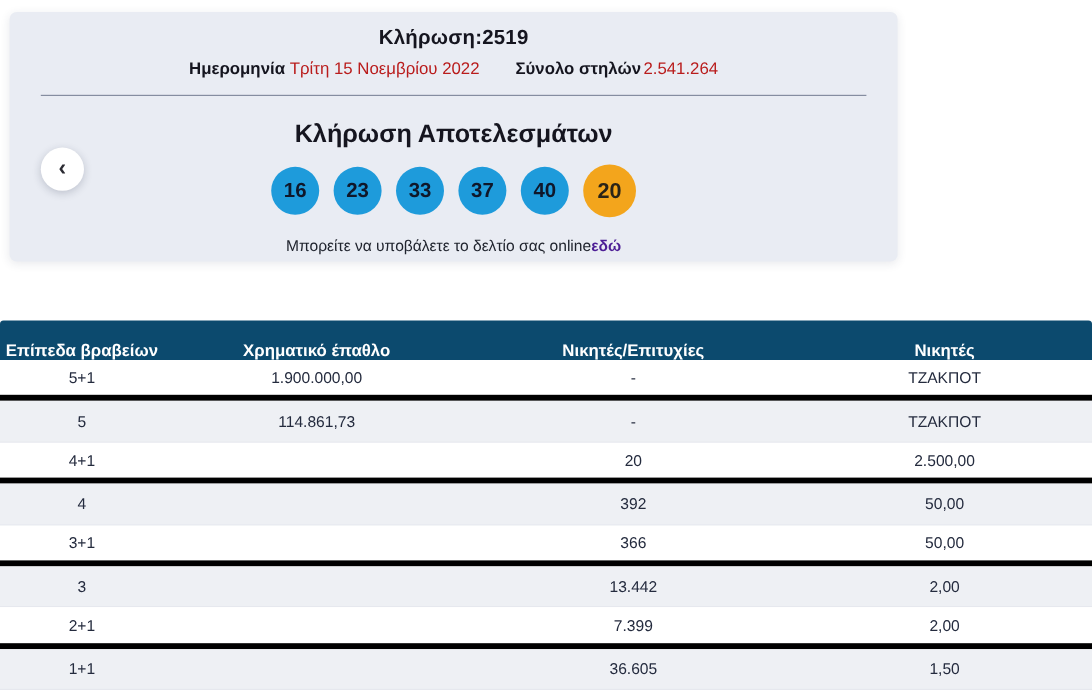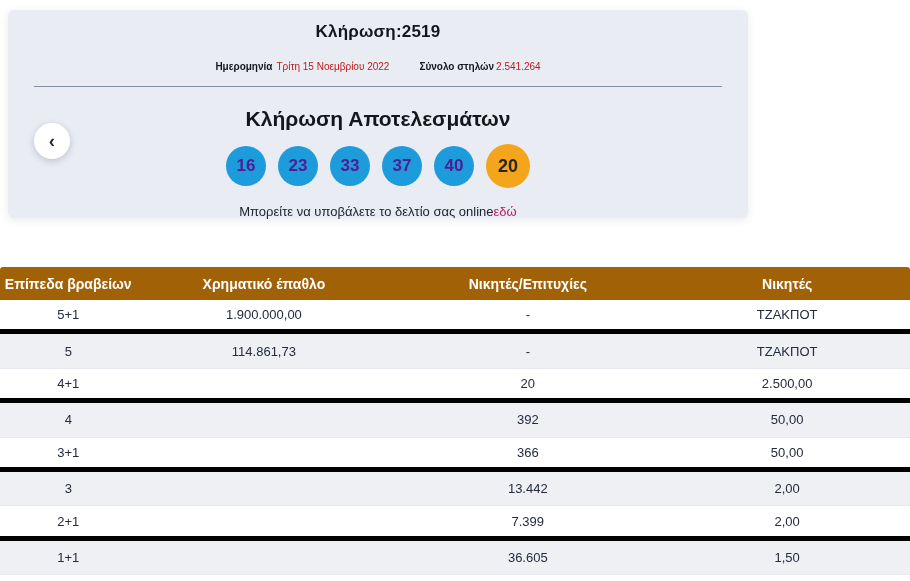--- a/index.html
+++ b/index.html
@@ -14,73 +14,73 @@
     border-radius: 6px;
     box-shadow: 0 2px 8px rgba(40,50,80,0.10);
   }
   .draw-title {
     text-align: center; padding-top: 12px;
     font-size: 17px; font-weight: bold; color: #15151f;
     letter-spacing: 0.2px;
   }
   .meta-row {
     display: flex; justify-content: center; align-items: center;
-    gap: 30px; margin-top: 19px; font-size: 10px;
+    gap: 30px; margin-top: 7px; font-size: 14px;
   }
   .meta-group { display: flex; align-items: baseline; gap: 4px; }
   .meta-label { font-weight: bold; color: #15151f; }
   .meta-value { color: #b91c1c; }
   .meta-value.tight { margin-left: -2px; }
   .divider {
     height: 1px; background: #858da0;
     margin: 14px 26px 0 26px;
   }
   .results-title {
     text-align: center; margin-top: 20px;
     font-size: 21px; font-weight: bold; color: #15151f;
   }
   .balls {
     display: flex; justify-content: center; align-items: center;
     gap: 12px; margin-top: 13px; height: 44px;
   }
   .ball {
     width: 40px; height: 40px; border-radius: 50%;
-    background: #1e9bdb; color: #4c1d95;
+    background: #1e9bdb; color: #0f172a;
     display: flex; align-items: center; justify-content: center;
     font-size: 17px; font-weight: bold;
   }
   .ball.bonus {
     width: 44px; height: 44px;
     background: #f3a51c; color: #2a2418;
     font-size: 18px;
   }
   .submit-line {
     text-align: center; margin-top: 16px;
     font-size: 13px; color: #20242e;
   }
-  .submit-link { font-weight: normal; color: #be185d; cursor: pointer; }
+  .submit-link { font-weight: bold; color: #4c1d95; cursor: pointer; }
 
   .prev-btn {
     position: absolute; left: 34px; top: 123px;
     width: 36px; height: 36px; border-radius: 50%;
     background: #ffffff; border: none;
     box-shadow: 0 2px 7px rgba(30,40,70,0.22);
     display: flex; align-items: center; justify-content: center;
     cursor: pointer;
   }
   .chevron {
     font-size: 19px; line-height: 1; color: #2b2b33; font-weight: bold;
     margin-top: -2px;
   }
 
   
   .prize-table { position: absolute; left: 0; top: 267px; width: 910px; }
   .t-header {
-    display: flex; align-items: center; height: 33px;
-    background: #a16207; color: #ffffff;
+    display: flex; align-items: flex-end; height: 33px;
+    background: #0c4a6e; color: #ffffff;
     font-size: 14px; font-weight: bold;
     border-radius: 3px 3px 0 0;
   }
   .t-row {
     display: flex; align-items: center; height: 34.4px;
     font-size: 13px; color: #242b3e;
     background: #ffffff;
     border-bottom: 5px solid #000000;
   }
   .t-row.alt { background: #eef0f4; border-bottom: 1px solid #e6e8ee; }

